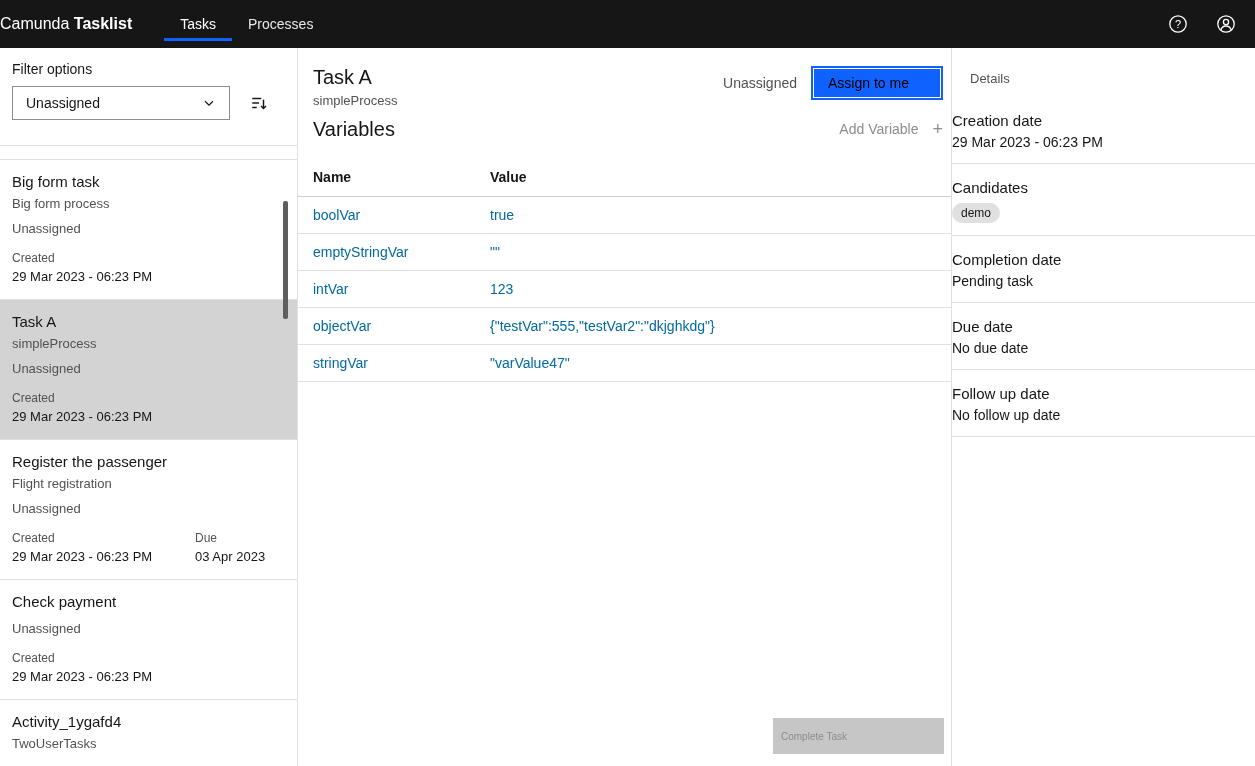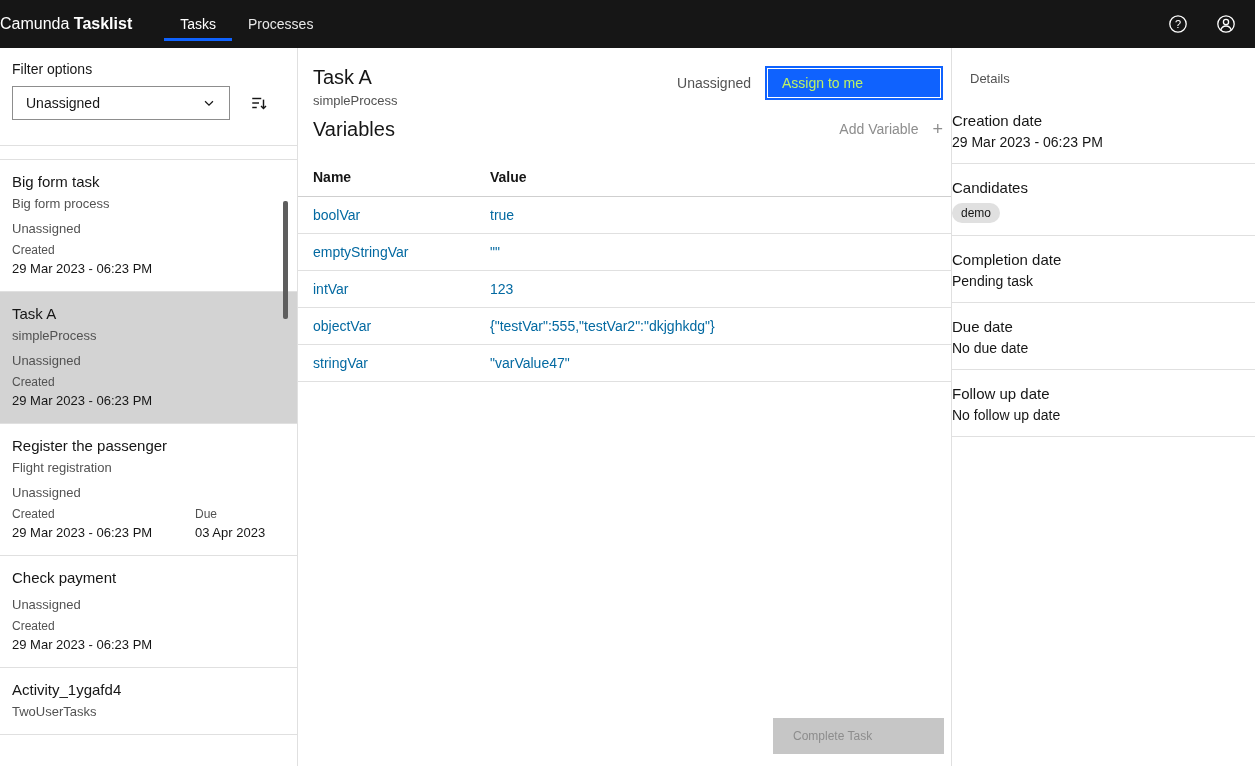--- a/index.html
+++ b/index.html
@@ -31,55 +31,55 @@
             padding:0 13px; font-size:14px; cursor:pointer; }
   .sort-btn { margin-left:13px; width:32px; height:32px; background:none; border:none;
               display:flex; align-items:center; justify-content:center; cursor:pointer; }
   .task-list { position:relative; flex:1; overflow:hidden; padding-top:13px; }
   .task-item { padding:12px 12px 14px 12px; border-bottom:1px solid #e0e0e0; cursor:pointer; }
   .task-item.first { border-top:1px solid #e0e0e0; }
   .task-item.selected { background:var(--selected-task-bg,#d3d3d3); }
   .t-name { font-size:15px; line-height:20px; color:#161616; }
   .t-proc { font-size:13px; line-height:17px; color:#525252; margin-top:3px; }
   .t-assignee { font-size:13px; line-height:17px; color:#525252; margin-top:8px; }
-  .t-dates { display:flex; margin-top:6px; }
+  .t-dates { display:flex; margin-top:14px; }
   .t-date-col { width:183px; }
   .t-date-col.flex { width:auto; }
   .t-date-label { font-size:12px; line-height:15px; color:#525252; }
   .t-date-value { font-size:13px; line-height:17px; color:#161616; margin-top:2px; }
   .scroll-thumb { position:absolute; right:9px; top:55px; width:5px; height:118px;
                   background:#5e5e5e; border-radius:2px; cursor:pointer; }
 
   
   .main { position:absolute; top:48px; left:298px; width:661px; bottom:0; background:#fff; }
   .main-header { display:flex; justify-content:space-between; align-items:flex-start;
                  padding:17px 18px 0 15px; }
   .task-title { font-size:20px; font-weight:400; line-height:24px; color:#161616; }
   .proc-name { font-size:13px; line-height:17px; color:#525252; margin-top:3px; }
   .assign-block { display:flex; align-items:center; margin-top:3px; }
   .assignee-status { font-size:14px; color:#525252; margin-right:16px; }
-  .assign-btn { width:174px; height:30px; background:var(--accent,#0f62fe); color:#bef264;
+  .assign-btn { width:128px; height:30px; background:var(--accent,#0f62fe); color:#000000;
                 font-size:14px; font-family:inherit; text-align:left; padding:0 0 0 14px;
                 border:1px solid #fff; outline:2px solid var(--accent,#0f62fe); cursor:pointer; }
   .variables-row { display:flex; justify-content:space-between; align-items:center;
                    margin-top:7px; padding:0 16px 0 15px; }
   .variables-title { font-size:20px; font-weight:400; line-height:26px; color:#161616; }
   .add-var { background:none; border:none; display:flex; align-items:center; gap:14px;
              font-size:14px; font-family:inherit; color:var(--disabled-text,#8d8d8d); cursor:pointer; }
   .add-var .plus { font-size:18px; line-height:18px; }
   table.vars { width:100%; border-collapse:collapse; margin-top:17px; font-size:14px; }
   table.vars th { text-align:left; font-weight:700; height:37px; color:#161616;
                   border-bottom:1px solid #cfcfcf; }
   table.vars td { height:37px; border-bottom:1px solid #e0e0e0; color:#0369a1; }
   .col-name { width:192px; padding-left:15px; }
   .main-footer { position:absolute; left:0; right:0; bottom:0; height:60px; background:#fff;
                  display:flex; align-items:center; justify-content:flex-end; padding-right:15px; }
   .complete-btn { width:171px; height:36px; background:var(--disabled-button-bg,#c6c6c6);
-                  color:var(--disabled-text,#8d8d8d); border:none; font-size:12px;
-                  font-family:inherit; text-align:left; padding-left:20px; cursor:not-allowed; }
+                  color:var(--disabled-text,#8d8d8d); border:none; font-size:10px;
+                  font-family:inherit; text-align:left; padding-left:8px; cursor:not-allowed; }
 
   
   .details { position:absolute; top:48px; right:0; width:304px; bottom:0;
              border-left:1px solid #e0e0e0; background:#fff; }
   .details-title { padding:23px 0 10px 18px; font-size:13px; color:#525252; line-height:16px; }
   .detail-section { padding:14px 16px 12px 0; border-bottom:1px solid #e0e0e0; }
   .d-label { font-size:15px; line-height:19px; color:#161616; margin-bottom:4px; }
   .d-value { font-size:14px; line-height:17px; color:#161616; }
   .badge { display:inline-block; background:var(--badge-bg,#e0e0e0); border-radius:11px;
            padding:2px 9px; font-size:12px; line-height:16px; color:#161616; margin-top:2px; }

